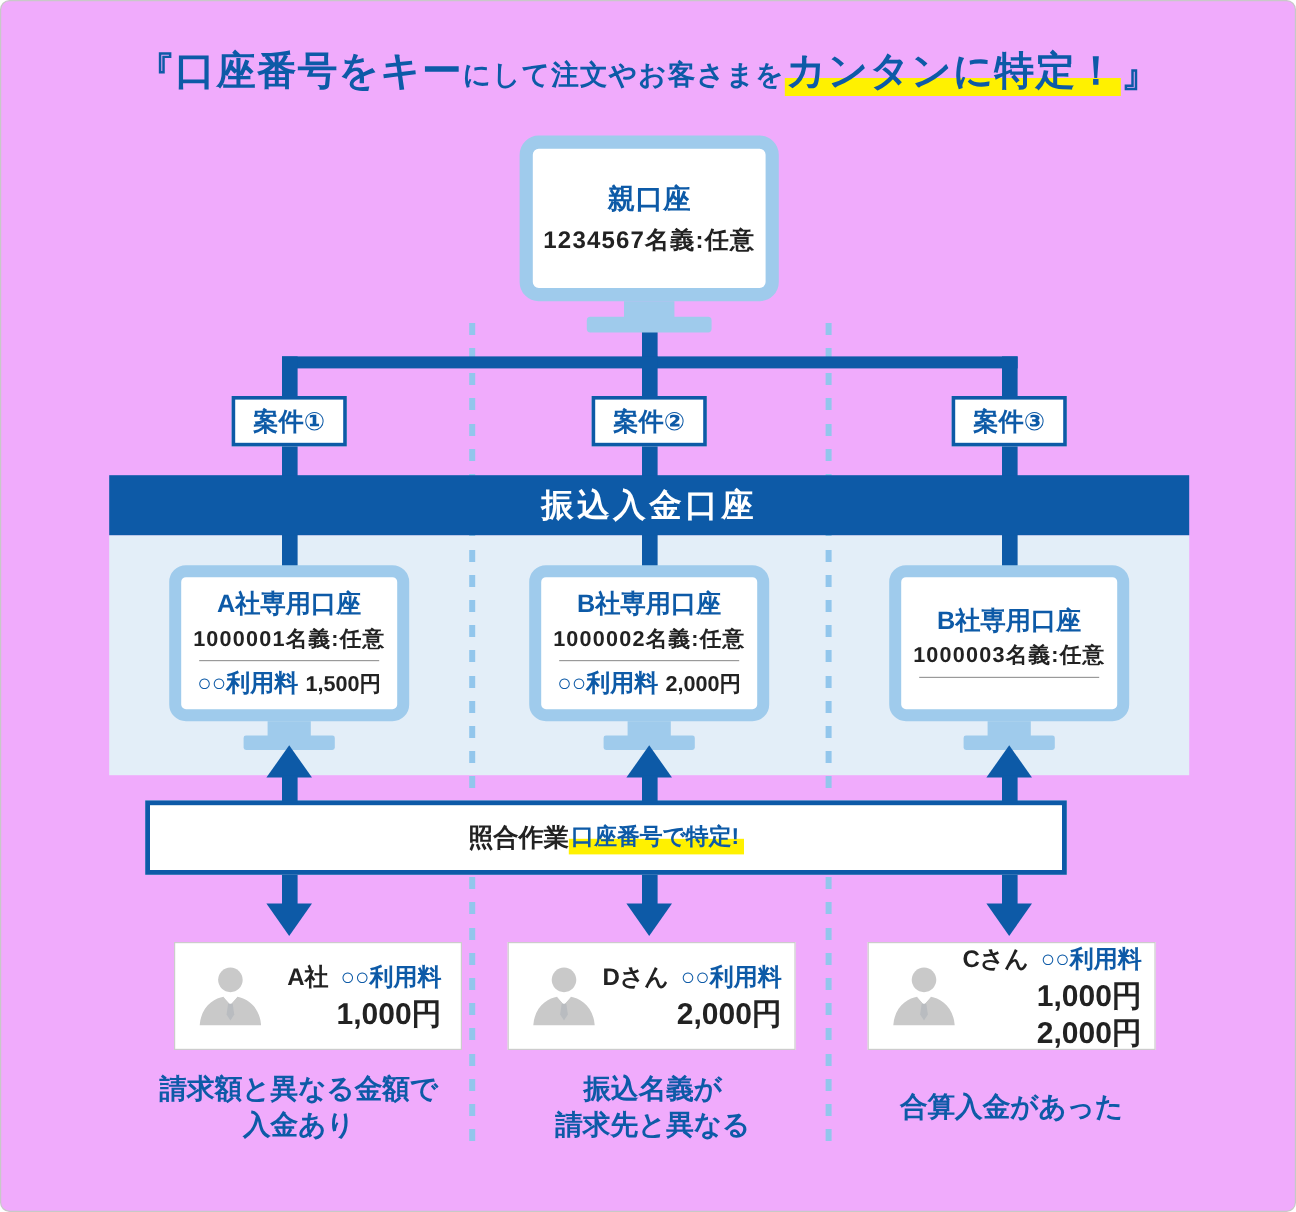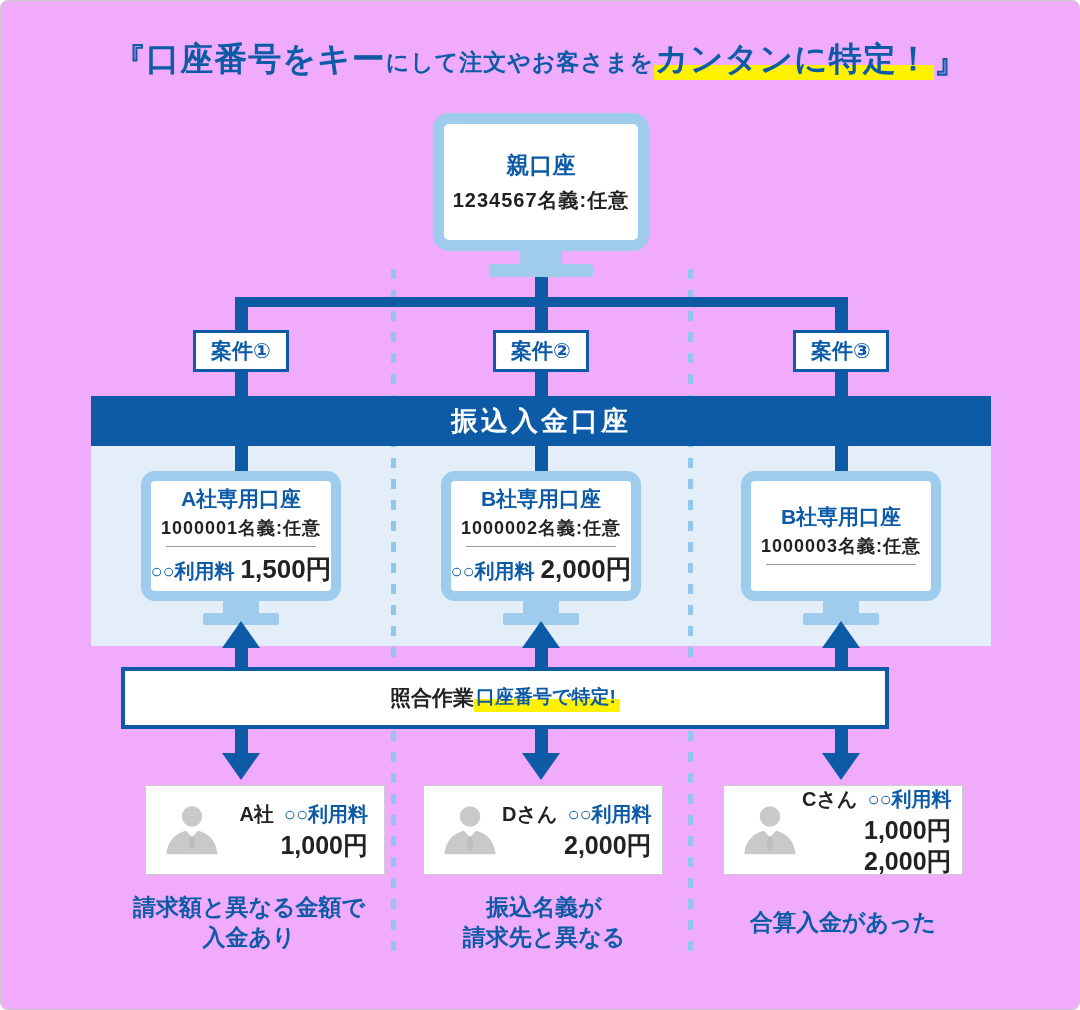--- a/index.html
+++ b/index.html
@@ -25,21 +25,21 @@
   .parent-name   { font-size:23px; font-weight:bold; color:var(--primary-blue,#0d5aa7); }
   .parent-detail { font-size:20px; font-weight:bold; color:var(--text-dark,#222); margin-top:6px; letter-spacing:1px; }
   .acct-monitor { position:absolute; top:470px; width:200px; height:130px; box-sizing:border-box;
                   background:#fff; border:10px solid var(--light-blue,#9fcbec); border-radius:14px;
                   display:flex; flex-direction:column; align-items:center; justify-content:center; z-index:6; }
   .acct-name   { font-size:21px; font-weight:bold; color:var(--primary-blue,#0d5aa7); }
   .acct-detail { font-size:18px; font-weight:bold; color:var(--text-dark,#222); margin-top:3px; letter-spacing:1px; }
   .acct-divider{ width:150px; height:1px; background:#9a9a9a; margin:6px 0 5px; }
   .acct-fee    { font-size:20px; font-weight:bold; white-space:nowrap; }
   .fee-label   { color:var(--primary-blue,#0d5aa7); }
-  .fee-amount  { color:var(--text-dark,#222); font-size:26px; margin-left:6px; }
+  .fee-amount  { color:var(--text-dark,#222); font-size:18px; margin-left:6px; }
   
   .vline { position:absolute; width:13px; background:var(--primary-blue,#0d5aa7); z-index:3; }
   .hline { position:absolute; height:10px; background:var(--primary-blue,#0d5aa7); z-index:3; }
   .dashline { position:absolute; top:268px; width:5px; height:690px; z-index:1;
               background:repeating-linear-gradient(to bottom, var(--dashed-blue,#92c6ec) 0 10px, transparent 10px 21px); }
   
   .case-box { position:absolute; top:329px; width:96px; height:42px; box-sizing:border-box;
               border:3px solid var(--primary-blue,#0d5aa7); background:#fff; z-index:5;
               color:var(--primary-blue,#0d5aa7); font-weight:bold; font-size:21px;
               display:flex; align-items:center; justify-content:center; }

